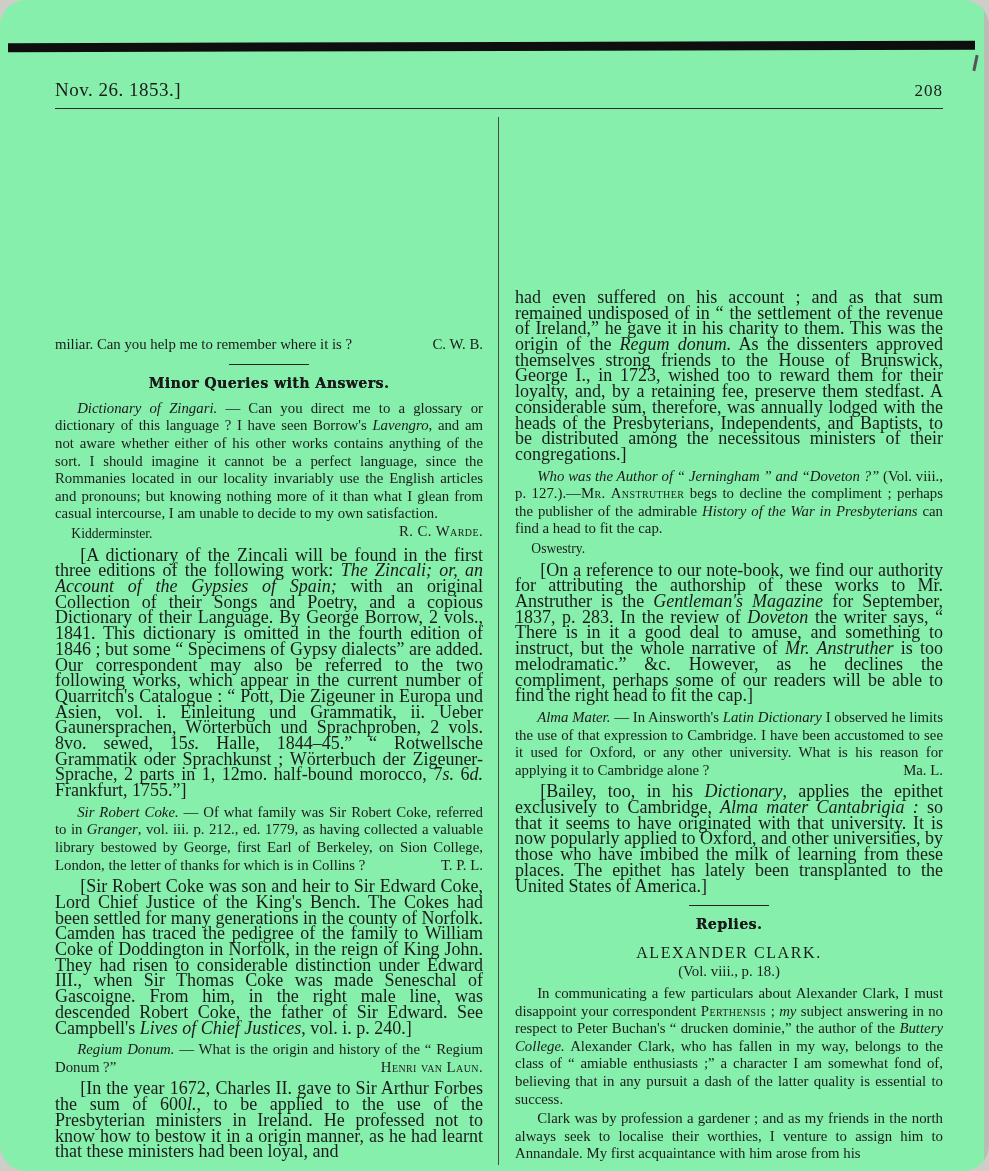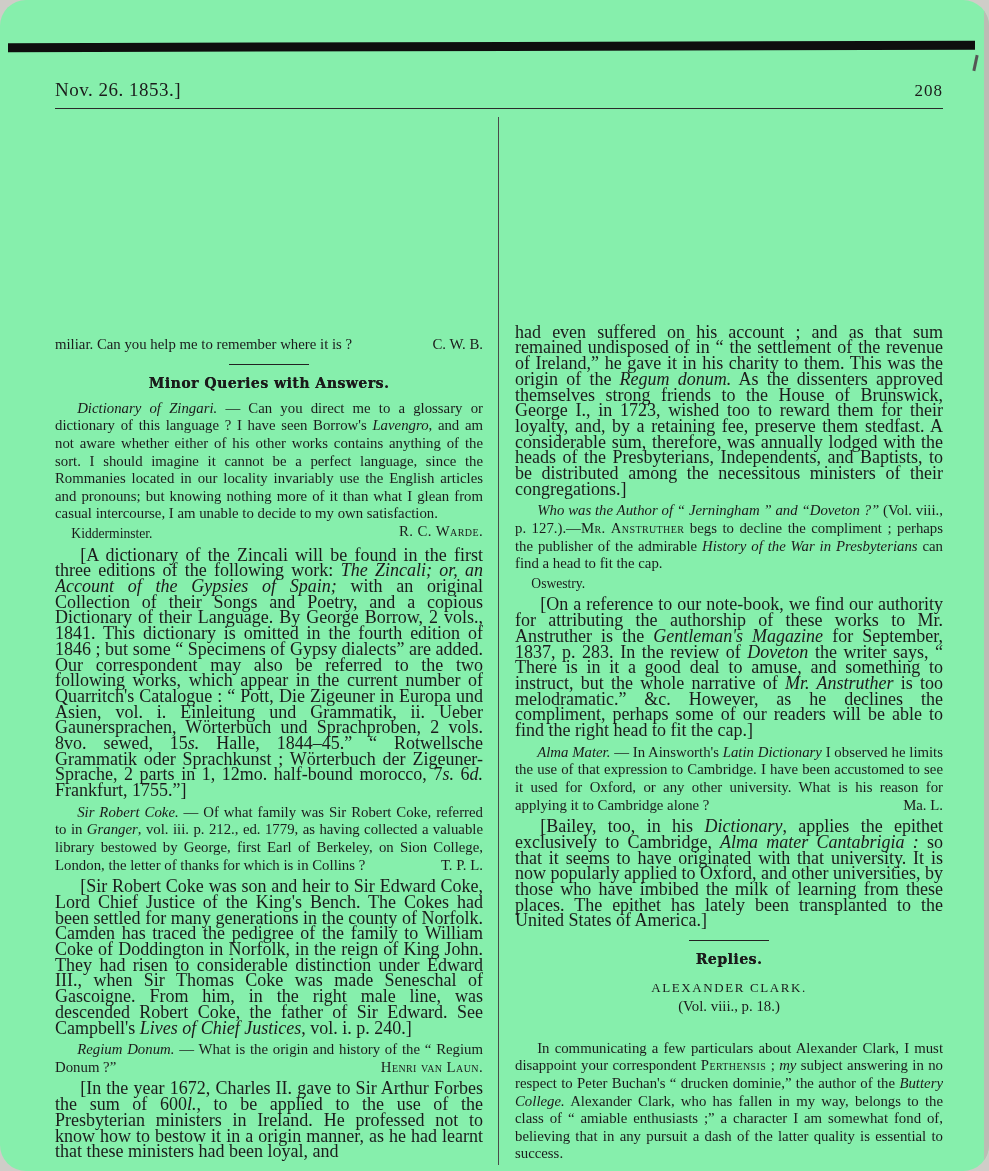--- a/index.html
+++ b/index.html
@@ -19,22 +19,22 @@
   .col-right{padding-left:16px;}
   .divider{width:1px;background:#4a4a4a;align-self:stretch;}
   .block{margin:2px 0;}
   .para{text-align:justify;text-indent:1.5em;}
   .cont{text-indent:0;}
   .note{font-size:18px;line-height:15.7px;text-align:justify;text-indent:1.4em;margin:5px 0;font-family:Liberation Serif, serif;}
   .note.cont{text-indent:0;}
   .address{text-indent:1.2em;font-size:13.6px;margin:1px 0 4px;}
   .gothic{text-align:center;text-indent:0;font-family:"DejaVu Serif",serif;font-weight:700;font-size:14px;
           margin:9px 0 7px;letter-spacing:0.5px;text-shadow:0.3px 0 currentColor;}
-  .center-sc{text-align:center;text-indent:0;font-size:13px;letter-spacing:1.6px;margin:10px 0 2px;}
-  .center{text-align:center;text-indent:0;margin:0 0 24px;}
+  .center-sc{text-align:center;text-indent:0;font-size:16px;letter-spacing:1.6px;margin:10px 0 2px;}
+  .center{text-align:center;text-indent:0;margin:0 0 4px;}
   .rule{width:80px;border-top:1.3px solid #222;margin:11px auto 10px;}
   .i{font-style:italic;}
   .sc{font-variant:small-caps;letter-spacing:0.4px;}
   .sig{float:right;}
 </style>
 </head>
 <body>
 
 <div class="page">
   <div class="scan-bar"></div>
@@ -65,15 +65,16 @@
         <div class="block para"><span class="i">Who was the Author of “ Jerningham ” and “Doveton ?”</span><span> (Vol. viii., p. 127.).—</span><span class="sc">Mr. Anstruther</span><span> begs to decline the compliment ;  perhaps the publisher of the admirable </span><span class="i">History of the War in Presbyterians</span><span> can find a head to fit the cap.</span></div>
         <div class="block address"><span>Oswestry.</span></div>
         <div class="block note"><span>[On a reference to our note-book, we find our authority for attributing the authorship of these works to Mr. Anstruther is the </span><span class="i">Gentleman's Magazine</span><span> for September, 1837, p. 283.  In the review of </span><span class="i">Doveton</span><span> the writer says, “ There is in it a good deal to amuse, and something to instruct, but the whole narrative of </span><span class="i">Mr. Anstruther</span><span> is too melodramatic.” &amp;c.  However, as he declines the compliment, perhaps some of our readers will be able to find the right head to fit the cap.]</span></div>
         <div class="block para"><span class="i">Alma Mater.</span><span> — In Ainsworth's </span><span class="i">Latin Dictionary</span><span> I observed he limits the use of that expression to Cambridge.  I have been accustomed to see it used for Oxford, or any other university.  What is his reason for applying it to Cambridge alone ? </span><span class="sig">Ma. L.</span></div>
         <div class="block note"><span>[Bailey, too, in his </span><span class="i">Dictionary</span><span>, applies the epithet exclusively to Cambridge, </span><span class="i">Alma mater Cantabrigia :</span><span> so that it seems to have originated with that university.  It is now popularly applied to Oxford, and other universities, by those who have imbibed the milk of learning from these places.  The epithet has lately been transplanted to the United States of America.]</span></div>
         <div class="rule"></div>
         <div class="block gothic"><span>Replies.</span></div>
         <div class="block center-sc"><span>ALEXANDER CLARK.</span></div>
         <div class="block center"><span>(Vol. viii., p. 18.)</span></div>
         <div class="block para"><span>In communicating a few particulars about Alexander Clark, I must disappoint your correspondent </span><span class="sc">Perthensis</span><span> ; </span><span class="i">my</span><span> subject answering in no respect to Peter Buchan's “ drucken dominie,” the author of the </span><span class="i">Buttery College.</span><span>  Alexander Clark, who has fallen in my way, belongs to the class of “ amiable enthusiasts ;”  a character I am somewhat fond of, believing that in any pursuit a dash of the latter quality is essential to success.</span></div>
+        <div class="block para"><span>Clark was by profession a gardener ; and as my friends in the north always seek to localise their worthies, I venture to assign him to Annandale.  My first acquaintance with him arose from his</span></div>
       </div>
   </div>
 </div>
 
 </body></html>

